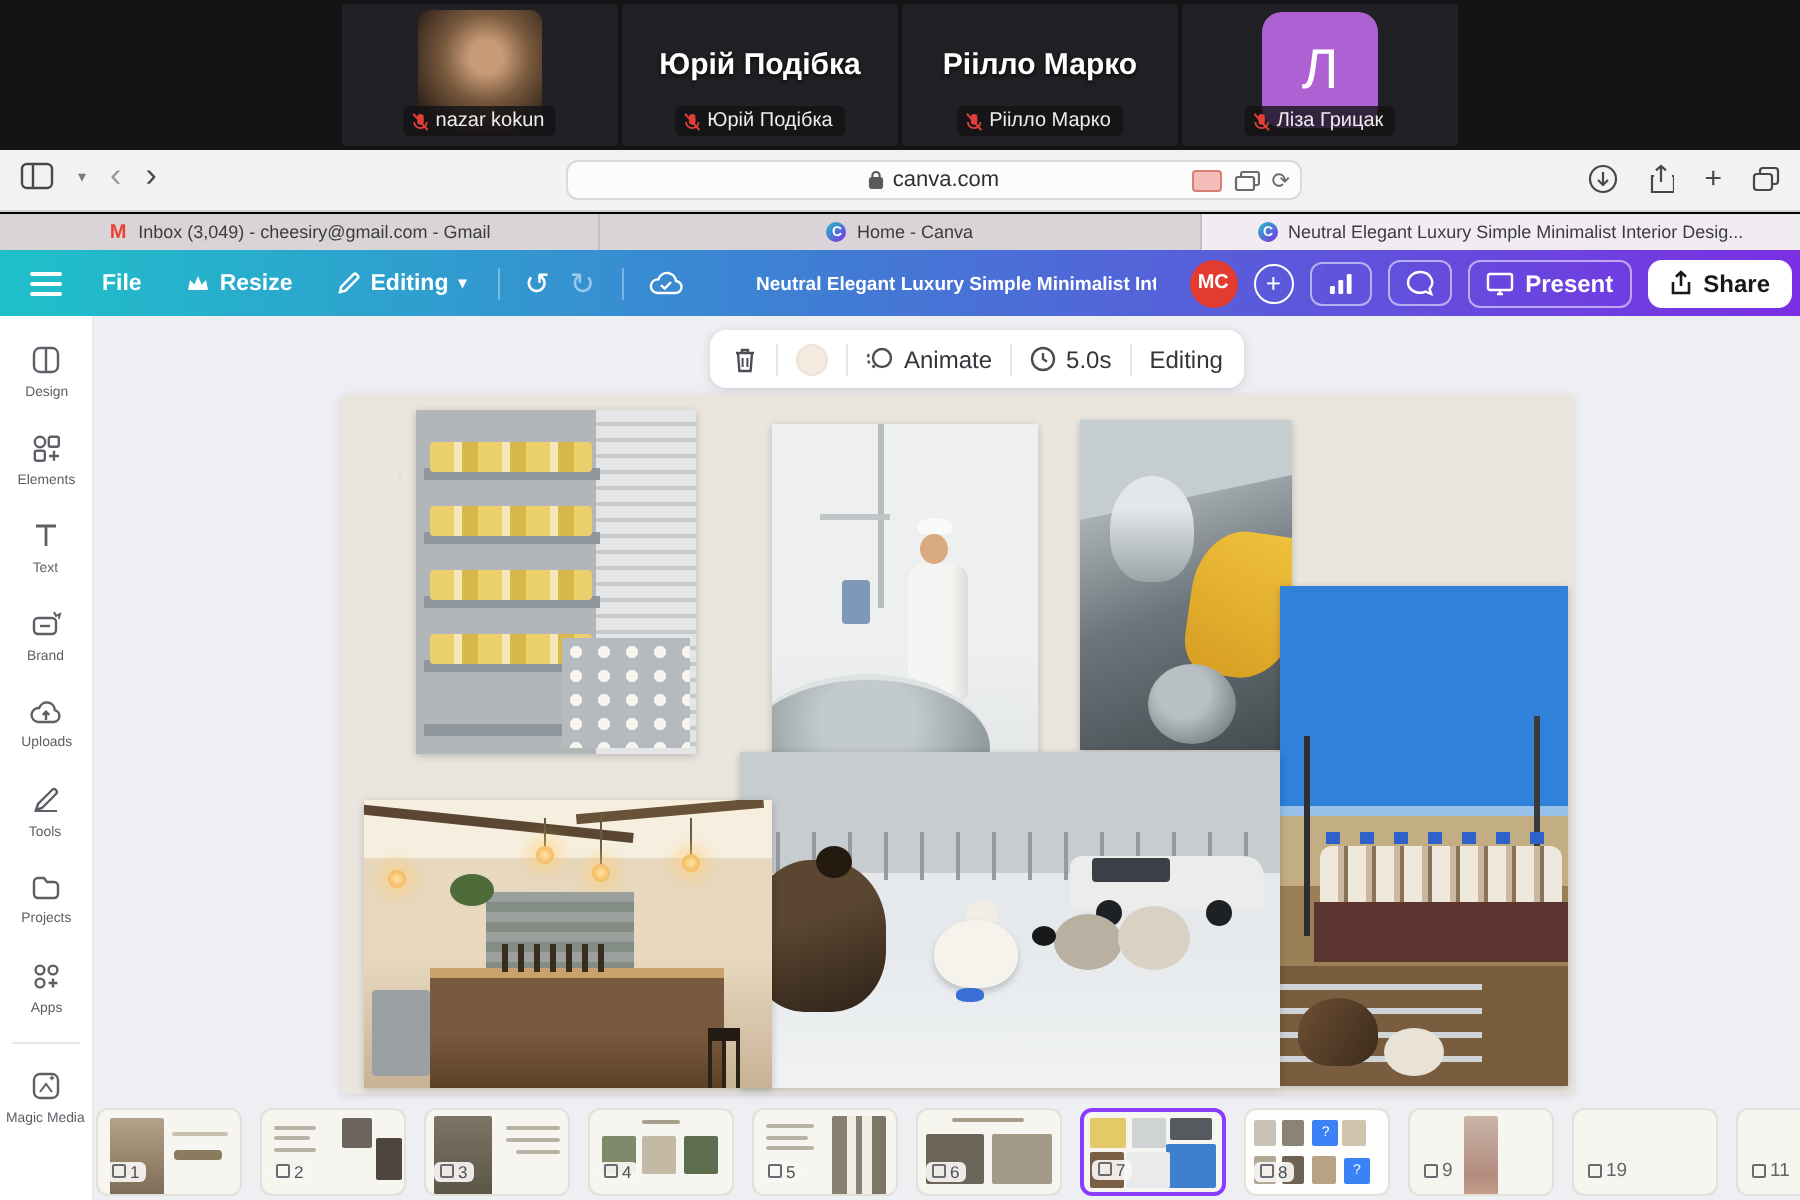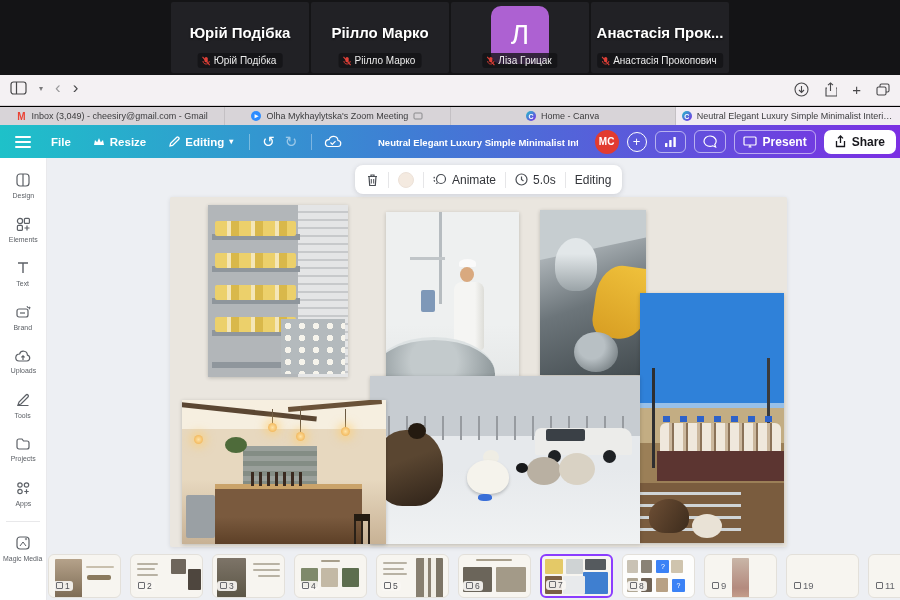--- a/index.html
+++ b/index.html
@@ -207,90 +207,109 @@
     justify-content:center;border-radius:1px;}
   .bar{position:absolute;height:2px;background:#b8b2a4;border-radius:1px;}
 </style>
 </head>
 <body>
 
 <div id="app">
 
   <div id="video-strip">
 
-
     <div class="vtile">
-      <div class="bigname">Юрій Подібка</div>
+      <div class="av-photo"></div>
       <div class="pill">
         <span class="ico">
             <svg width="9" height="10" viewBox="0 0 10 11">
               <rect x="3.2" y="1" width="3.6" height="6" rx="1.8" fill="#e04038"></rect>
               <path d="M1.5 5.5c0 2 1.6 3.4 3.5 3.4s3.5-1.4 3.5-3.4" stroke="#e04038" stroke-width="1" fill="none"></path>
               <line x1="1" y1="1" x2="9" y2="10" stroke="#e04038" stroke-width="1.2"></line>
             </svg>
           </span>
-        <span>Юрій Подібка</span>
+        <span>nazar kokun</span>
       </div>
     </div>
 
     <div class="vtile">
-      <div class="bigname">Ріілло Марко</div>
+      <div class="bigname">Юрій Подібка</div>
       <div class="pill">
         <span class="ico">
             <svg width="9" height="10" viewBox="0 0 10 11">
               <rect x="3.2" y="1" width="3.6" height="6" rx="1.8" fill="#e04038"></rect>
               <path d="M1.5 5.5c0 2 1.6 3.4 3.5 3.4s3.5-1.4 3.5-3.4" stroke="#e04038" stroke-width="1" fill="none"></path>
               <line x1="1" y1="1" x2="9" y2="10" stroke="#e04038" stroke-width="1.2"></line>
             </svg>
           </span>
-        <span>Ріілло Марко</span>
+        <span>Юрій Подібка</span>
       </div>
     </div>
 
     <div class="vtile">
-      <div class="av-initial">Л</div>
+      <div class="bigname">Ріілло Марко</div>
       <div class="pill">
         <span class="ico">
             <svg width="9" height="10" viewBox="0 0 10 11">
               <rect x="3.2" y="1" width="3.6" height="6" rx="1.8" fill="#e04038"></rect>
               <path d="M1.5 5.5c0 2 1.6 3.4 3.5 3.4s3.5-1.4 3.5-3.4" stroke="#e04038" stroke-width="1" fill="none"></path>
               <line x1="1" y1="1" x2="9" y2="10" stroke="#e04038" stroke-width="1.2"></line>
             </svg>
           </span>
-        <span>Ліза Грицак</span>
+        <span>Ріілло Марко</span>
       </div>
     </div>
 
     <div class="vtile">
-      <div class="bigname">Анастасія Прок...</div>
+      <div class="av-initial">Л</div>
       <div class="pill">
         <span class="ico">
             <svg width="9" height="10" viewBox="0 0 10 11">
               <rect x="3.2" y="1" width="3.6" height="6" rx="1.8" fill="#e04038"></rect>
               <path d="M1.5 5.5c0 2 1.6 3.4 3.5 3.4s3.5-1.4 3.5-3.4" stroke="#e04038" stroke-width="1" fill="none"></path>
               <line x1="1" y1="1" x2="9" y2="10" stroke="#e04038" stroke-width="1.2"></line>
             </svg>
           </span>
-        <span>Анастасія Прокопович</span>
-      </div>
-    </div>
+        <span>Ліза Грицак</span>
+      </div>
+    </div>
+
 
   </div>
 
   <div id="btoolbar">
     <div class="bt-left">
       <span class="ico">
           <svg width="17" height="14" viewBox="0 0 17 14" fill="none" stroke="#48484a" stroke-width="1.2">
             <rect x="1" y="1" width="15" height="12" rx="2.5"></rect>
             <line x1="6.5" y1="1" x2="6.5" y2="13"></line>
           </svg>
         </span>
       <span style="font-size:8px;color:#7a7a7c">▾</span>
       <span style="font-size:17px;line-height:14px;color:#9a9a9c">‹</span>
       <span style="font-size:17px;line-height:14px;">›</span>
+    </div>
+    <div class="addr">
+      <span class="ico">
+          <svg width="8" height="10" viewBox="0 0 8 10" fill="none" stroke="#5a5a5c" stroke-width="1.1">
+            <rect x="1" y="4" width="6" height="5" rx="1" fill="#5a5a5c"></rect>
+            <path d="M2.2 4V2.8a1.8 1.8 0 0 1 3.6 0V4"></path>
+          </svg>
+        </span>
+      <span>canva.com</span>
+      <span class="addr-icons">
+        <span class="ext-badge"></span>
+        <span class="ico">
+            <svg width="13" height="11" viewBox="0 0 13 11" fill="none" stroke="#6a6a6c" stroke-width="1.1">
+              <rect x="3.5" y="1" width="9" height="6.5" rx="1"></rect>
+              <rect x="1" y="3.5" width="9" height="6.5" rx="1" fill="#fdfcfd"></rect>
+            </svg>
+          </span>
+        <span style="font-size:11px;color:#6a6a6c">⟳</span>
+      </span>
     </div>
     <div class="bt-right">
       <span class="ico">
           <svg width="15" height="15" viewBox="0 0 15 15" fill="none" stroke="#48484a" stroke-width="1.1">
             <circle cx="7.5" cy="7.5" r="6.5"></circle>
             <path d="M7.5 4v6M5 8l2.5 2.5L10 8"></path>
           </svg>
         </span>
       <span class="ico">
           <svg width="13" height="15" viewBox="0 0 13 15" fill="none" stroke="#48484a" stroke-width="1.1">
@@ -305,29 +324,20 @@
             <rect x="1" y="4" width="9" height="8" rx="1.5" fill="#f4f1f3"></rect>
           </svg>
         </span>
     </div>
   </div>
 
   <div id="tabbar">
     <div class="tab">
       <span class="fav fav-gmail">M</span>
       <span class="tabtxt">Inbox (3,049) - cheesiry@gmail.com - Gmail</span>
-    </div>
-    <div class="tab">
-      <span class="fav fav-zoom">▸</span>
-      <span class="tabtxt">Olha Mykhaylytska's Zoom Meeting</span>
-      <span class="ico">
-          <svg width="10" height="9" viewBox="0 0 10 9" fill="none" stroke="#8a8a8c" stroke-width="1">
-            <rect x="1" y="1" width="8" height="6" rx="1"></rect>
-          </svg>
-        </span>
     </div>
     <div class="tab">
       <span class="fav fav-canva">C</span>
       <span class="tabtxt">Home - Canva</span>
     </div>
     <div class="tab active">
       <span class="fav fav-canva">C</span>
       <span class="tabtxt">Neutral Elegant Luxury Simple Minimalist Interior Desig...</span>
     </div>
   </div>

